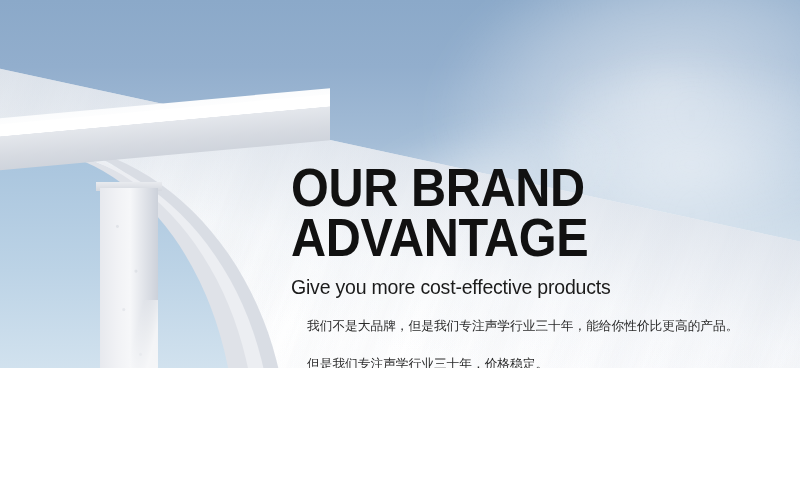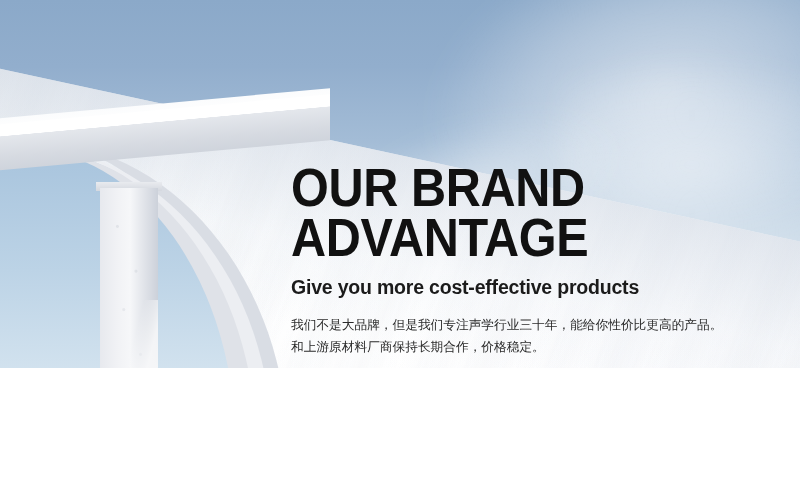--- a/index.html
+++ b/index.html
@@ -248,32 +248,32 @@
     transform: scaleX(.9);
     transform-origin: 0 0;
     white-space: nowrap;
   }
   .headline .l2 { display: block; }
   .subhead {
     margin: 14px 0 0 0;
     color: #1b1b1b;
     font-family: "Liberation Sans", sans-serif;
     font-size: 19.5px;
-    font-weight: 700;
+    font-weight: 400;
     letter-spacing: -0.2px;
     white-space: nowrap;
   }
   .body {
     margin: 15px 0 0 0;
     color: #2a2a2a;
     font-family: "DejaVu Sans", sans-serif;
     font-size: 12.7px;
     line-height: 21.5px;
   }
-  .body p { margin: 0; white-space: nowrap; }
+  .body p { margin: 16px; white-space: nowrap; }
 </style>
 </head>
 <body>
 
 <div id="banner">
 
   <div class="photo">
     <div class="sky"></div>
     <div class="cloud-a"></div>
     <div class="cloud-b"></div>
@@ -303,17 +303,17 @@
   <div class="copy">
     <h1 class="headline">
       <span class="l1">OUR BRAND</span>
       <span class="l2">ADVANTAGE</span>
     </h1>
 
     <h2 class="subhead">Give you more cost-effective products</h2>
 
     <div class="body">
       <p>我们不是大品牌，但是我们专注声学行业三十年，能给你性价比更高的产品。</p>
-      <p>和上游原材料厂商保持长期合作，价格稳定。</p>
+      <p>但是我们专注声学行业三十年，价格稳定。</p>
     </div>
   </div>
 
 </div>
 
 </body></html>

